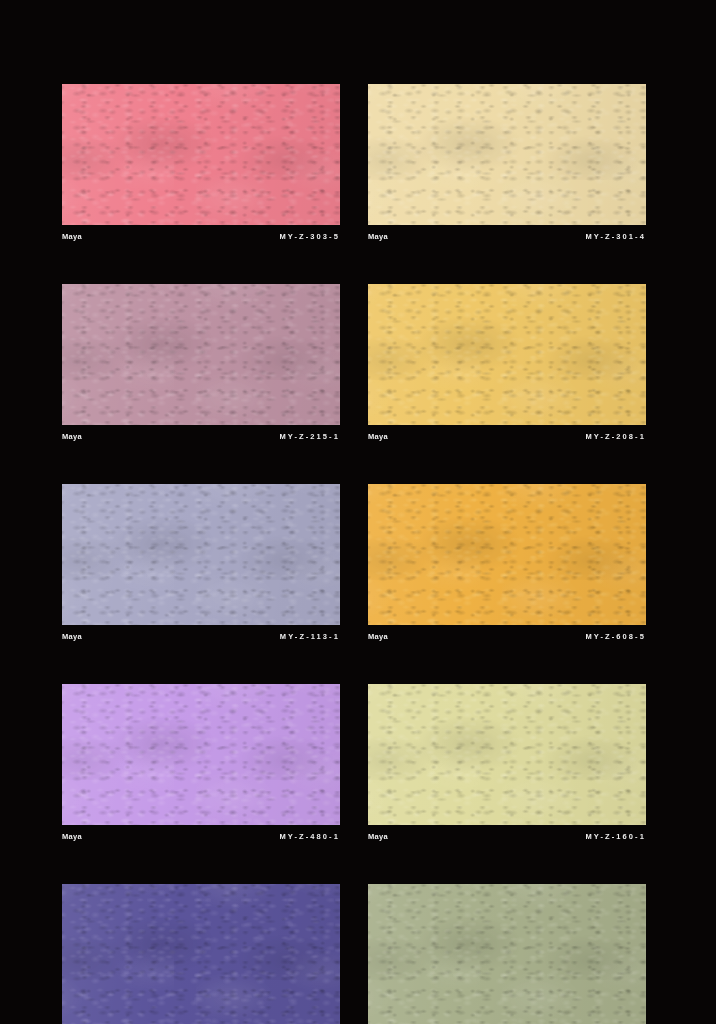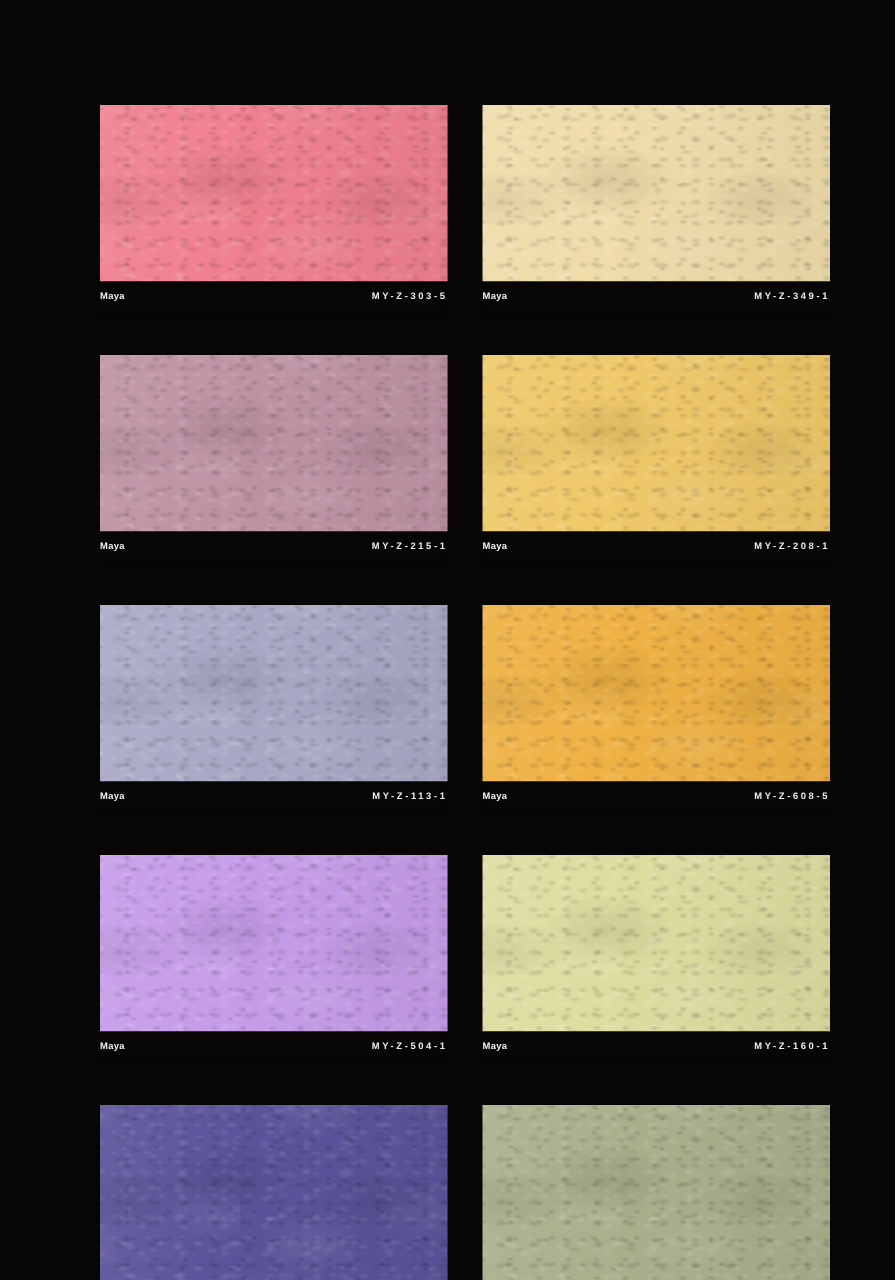--- a/index.html
+++ b/index.html
@@ -15,21 +15,21 @@
 
   #catalog-page {
     position: relative;
     width: 716px;
     height: 1024px;
     background: #070505;
   }
 
   #swatch-grid {
     position: absolute;
-    left: 80px;
+    left: 62px;
     top: 84px;
     width: 584px;
     display: grid;
     grid-template-columns: 278px 278px;
     column-gap: 28px;
     row-gap: 33px;
   }
 
   .swatch-cell {
     width: 278px;
@@ -148,21 +148,21 @@
       </div>
       <div class="swatch-cell">
         <div class="chip" style="background-color: rgb(239, 220, 169);">
           <div class="grain3"></div>
           <div class="grain"></div>
           <div class="grain2"></div>
           <div class="sheen"></div>
         </div>
         <div class="caption">
           <span class="brand">Maya</span>
-          <span class="code">MY-Z-349-1</span>
+          <span class="code">MY-Z-301-4</span>
         </div>
       </div>
       <div class="swatch-cell">
         <div class="chip" style="background-color: rgb(190, 147, 164);">
           <div class="grain3"></div>
           <div class="grain"></div>
           <div class="grain2"></div>
           <div class="sheen"></div>
         </div>
         <div class="caption">
@@ -208,21 +208,21 @@
       </div>
       <div class="swatch-cell">
         <div class="chip" style="background-color: rgb(198, 156, 233);">
           <div class="grain3"></div>
           <div class="grain"></div>
           <div class="grain2"></div>
           <div class="sheen"></div>
         </div>
         <div class="caption">
           <span class="brand">Maya</span>
-          <span class="code">MY-Z-504-1</span>
+          <span class="code">MY-Z-480-1</span>
         </div>
       </div>
       <div class="swatch-cell">
         <div class="chip" style="background-color: rgb(223, 220, 160);">
           <div class="grain3"></div>
           <div class="grain"></div>
           <div class="grain2"></div>
           <div class="sheen"></div>
         </div>
         <div class="caption">

